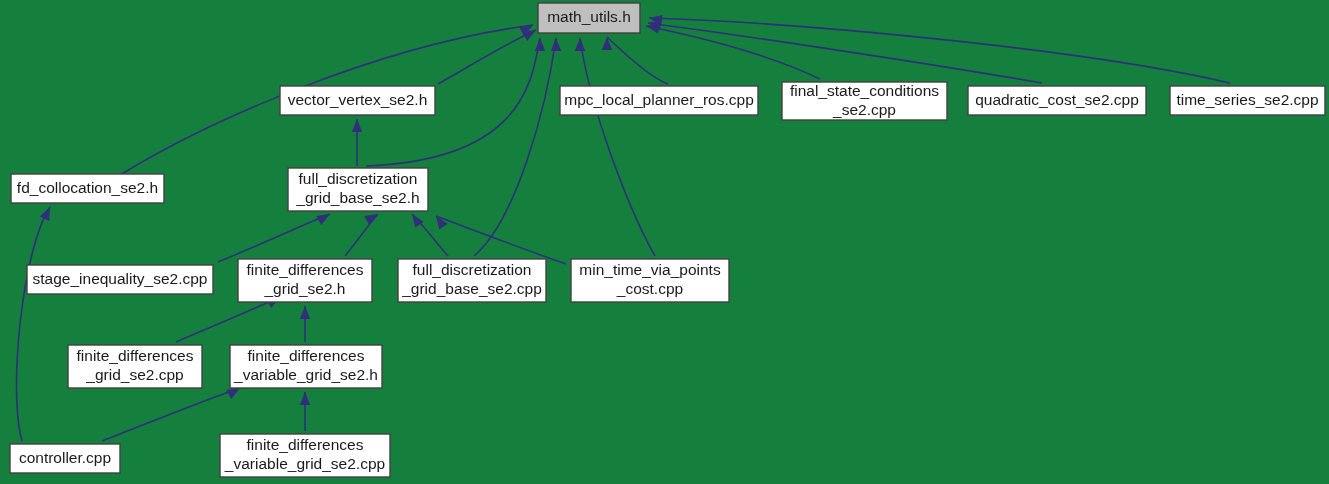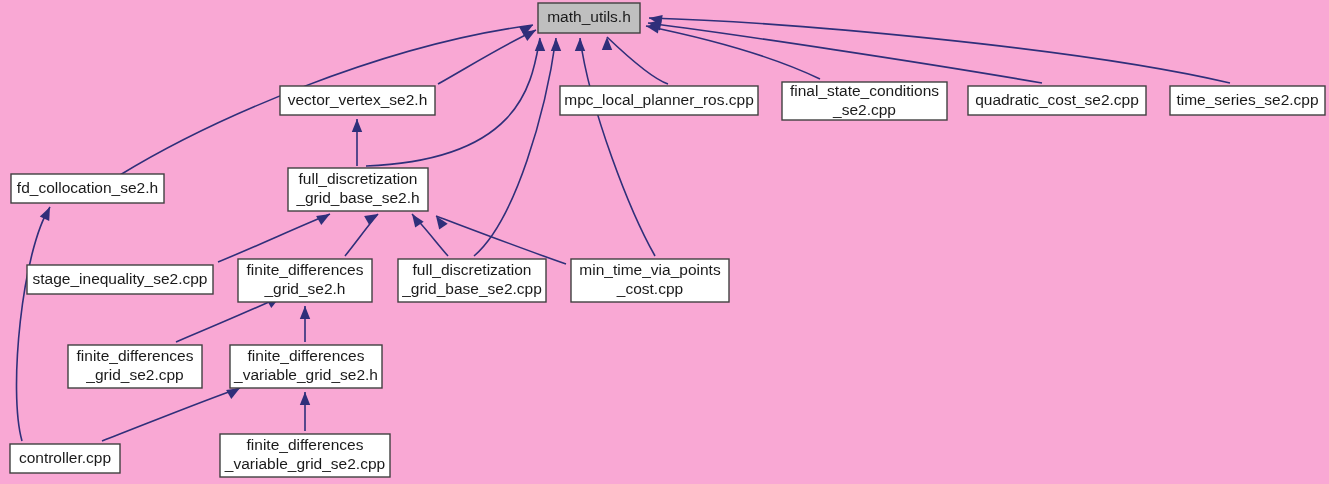--- a/index.html
+++ b/index.html
@@ -7,21 +7,21 @@
     padding: 0;
     background: #ffffff;
   }
   body {
     font-family: "Liberation Sans", sans-serif;
   }
   #graph-root {
     position: relative;
     width: 1329px;
     height: 484px;
-    background: #f9a8d4;
+    background: #15803d;
     overflow: hidden;
   }
   svg.graph-canvas {
     position: absolute;
     left: 0;
     top: 0;
     width: 1329px;
     height: 484px;
   }
   .node-box {

